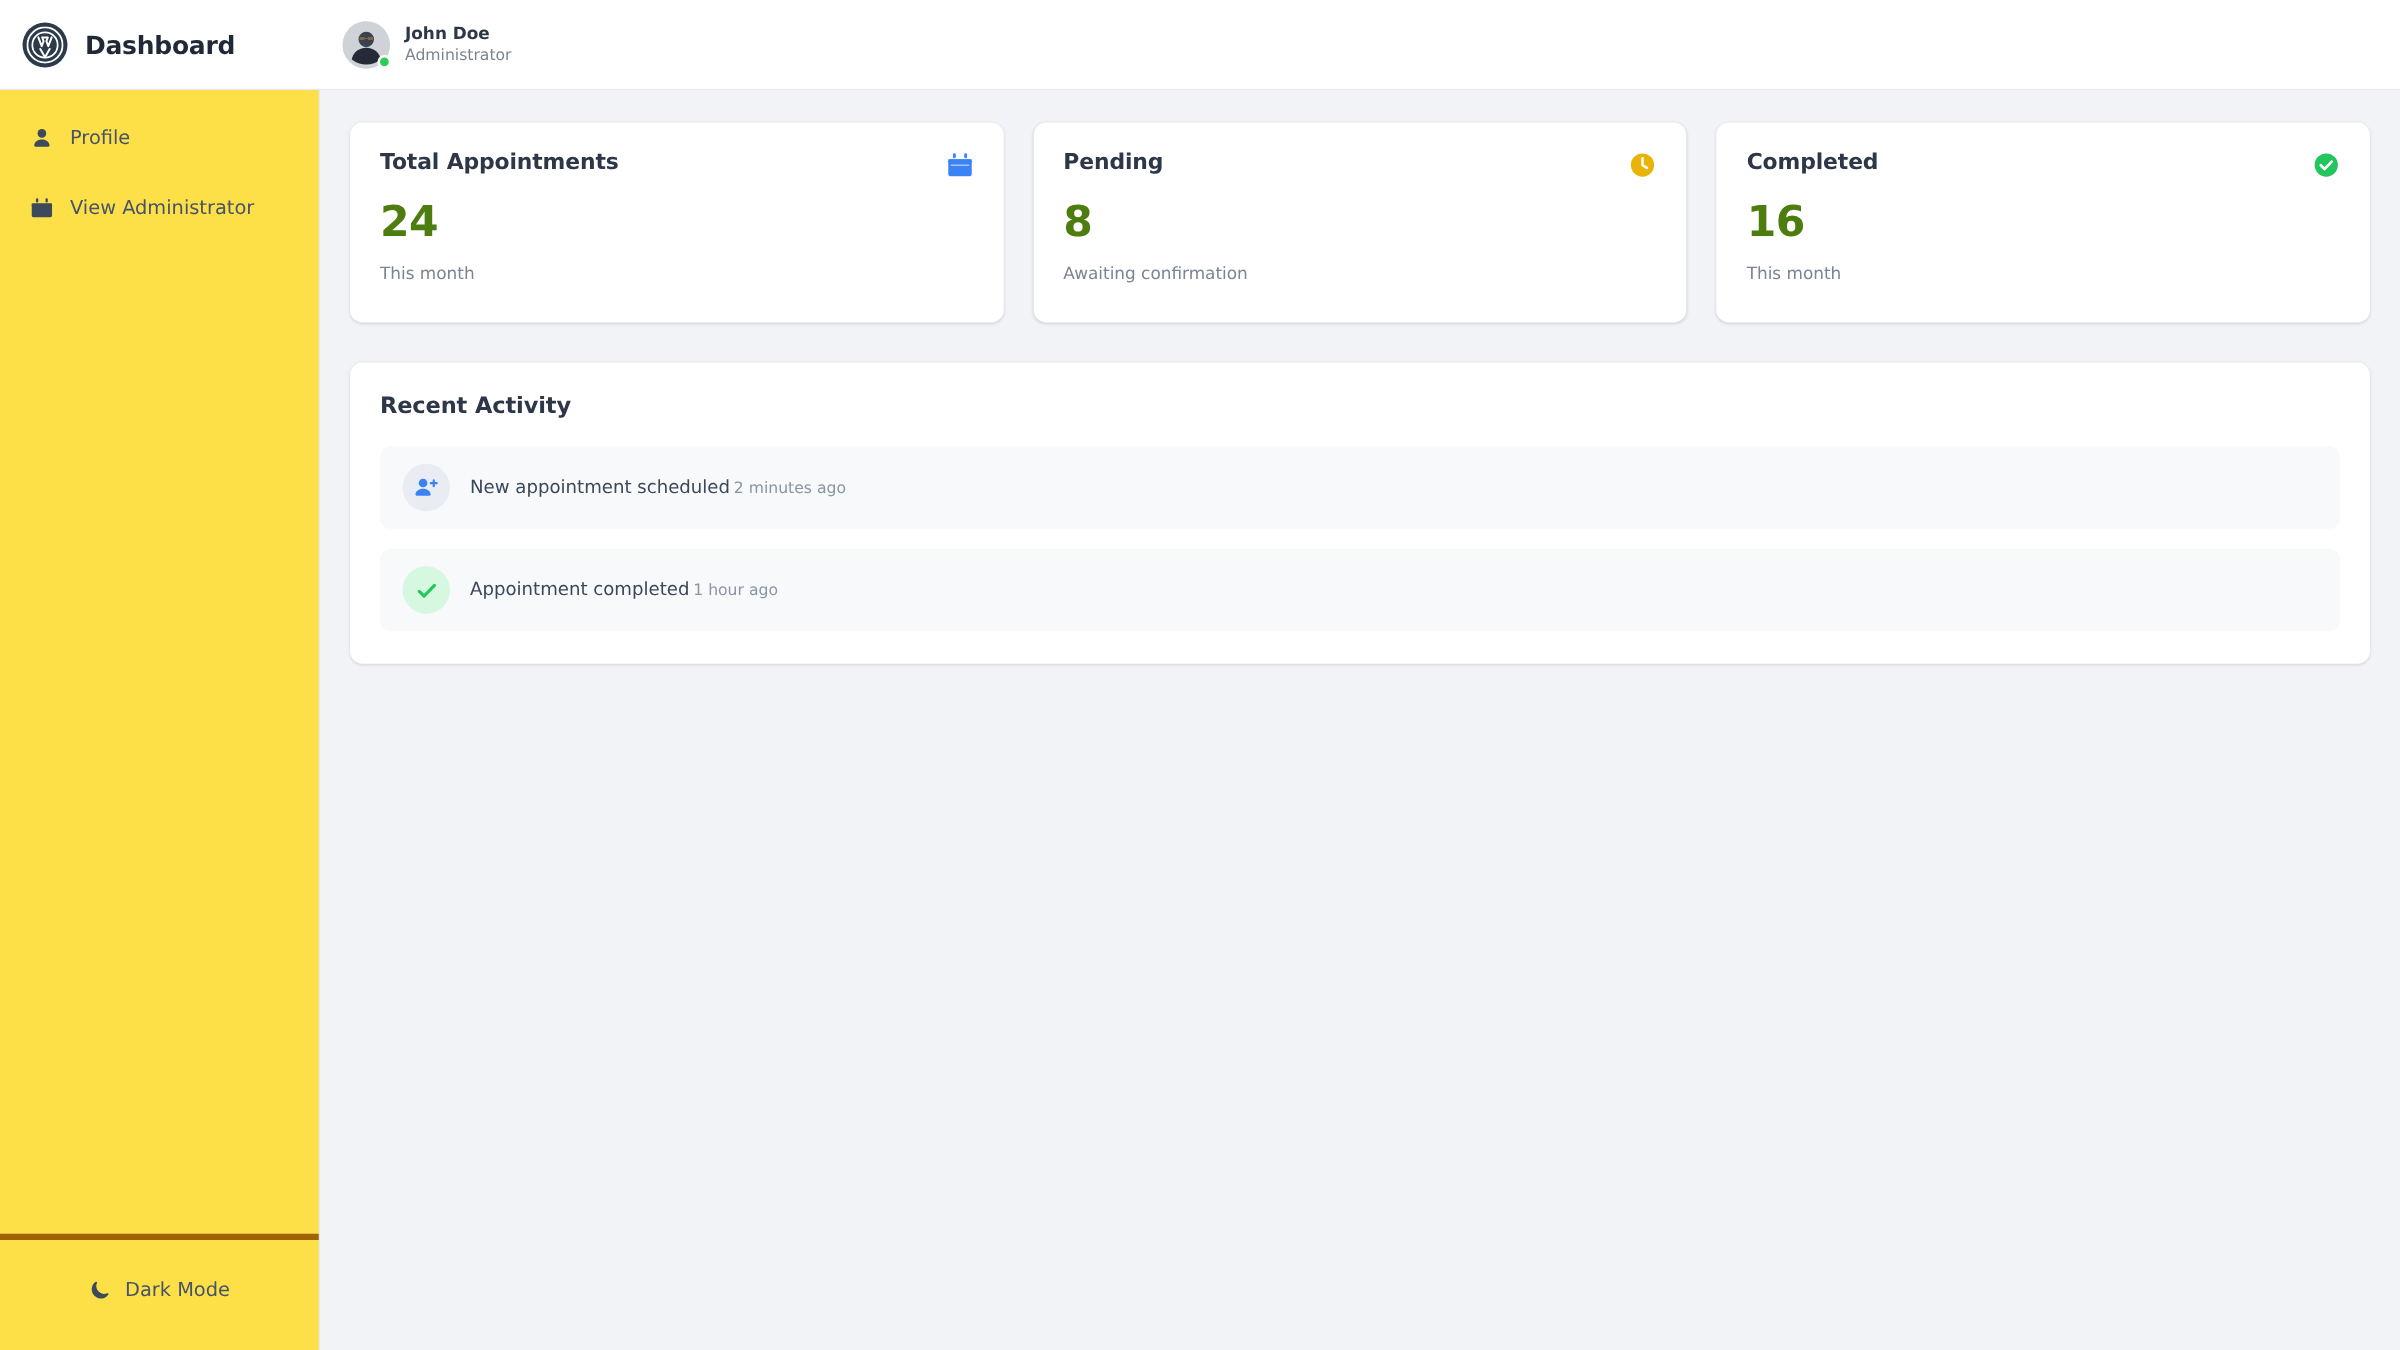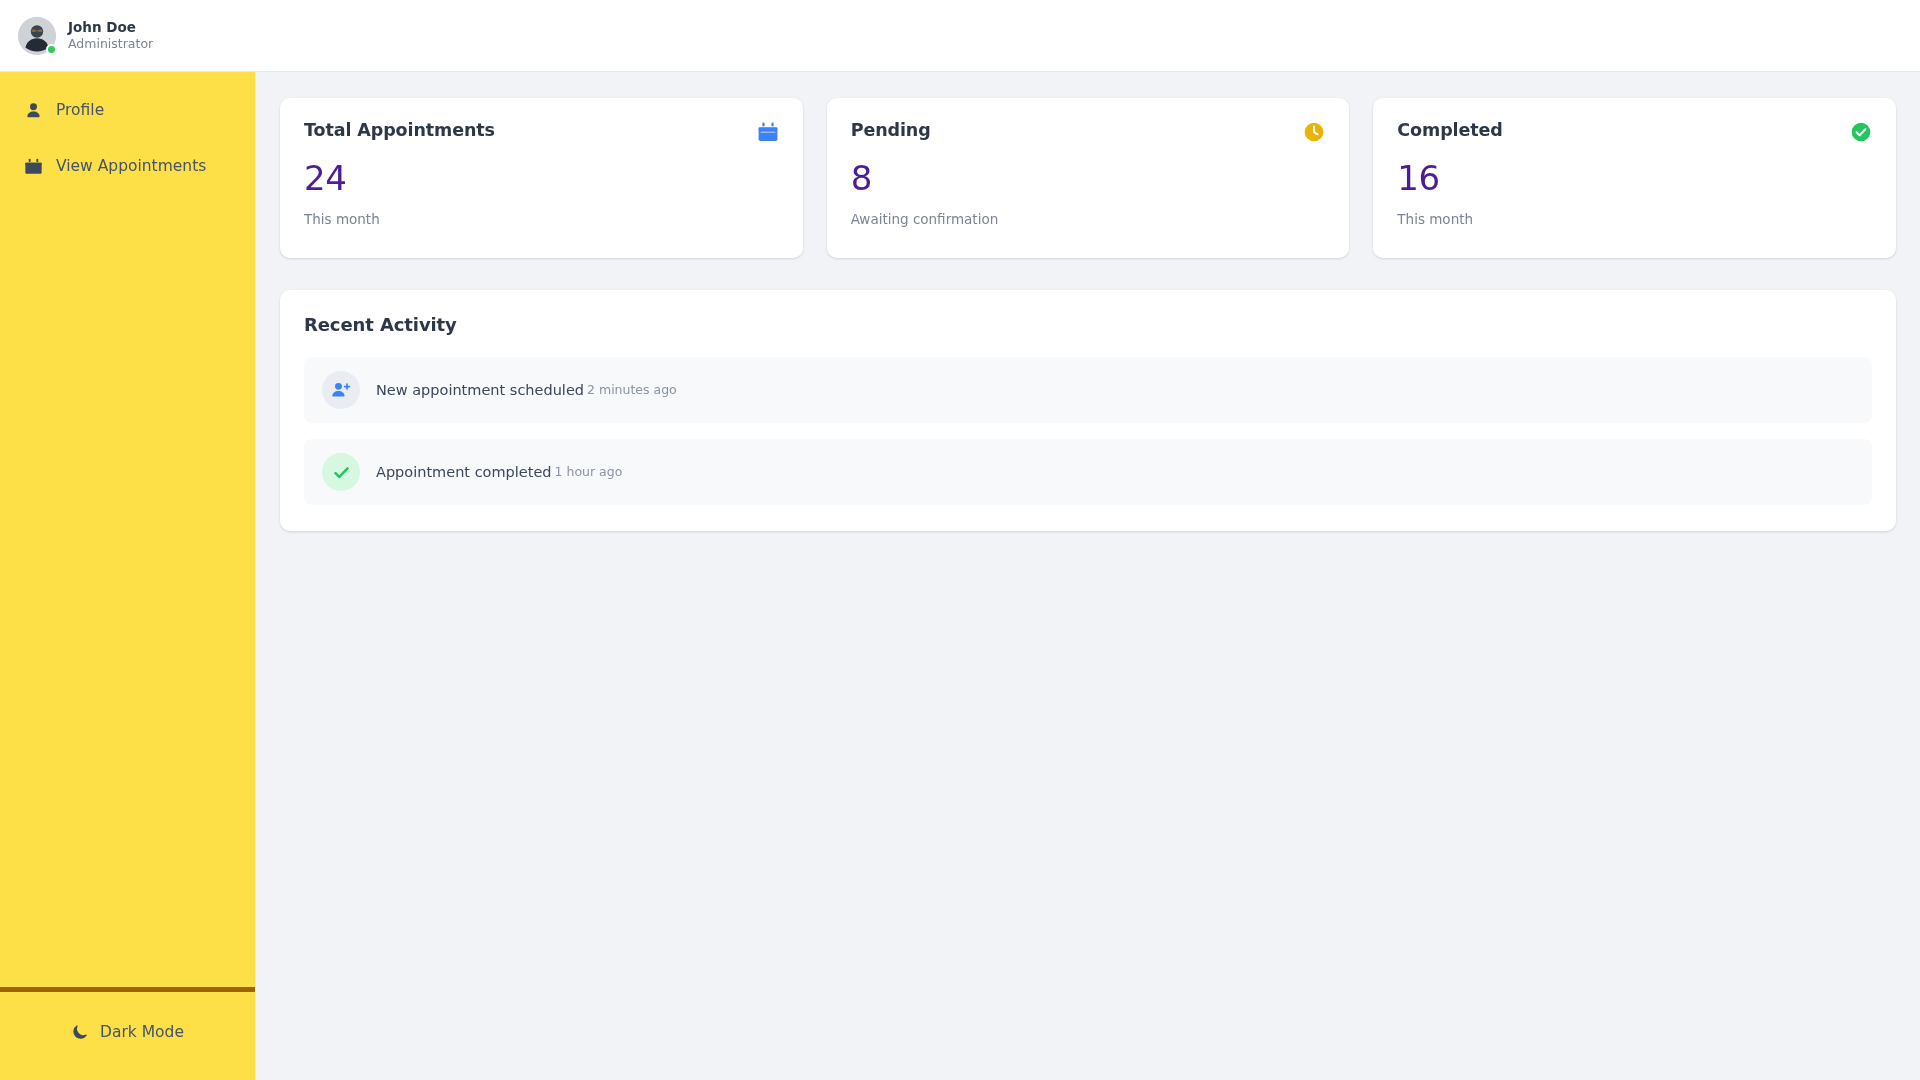--- a/index.html
+++ b/index.html
@@ -248,22 +248,22 @@
     height: 22px;
     display: flex;
     align-items: center;
     justify-content: center;
     flex: 0 0 22px;
     margin-top: 1px;
   }
 
   .stat-value {
     font-size: 34px;
-    font-weight: 400;
-    color: #4c1d95;
+    font-weight: 700;
+    color: #4d7c0f;
     margin-top: 18px;
     line-height: 1;
     letter-spacing: -0.5px;
   }
 
   .stat-sub {
     font-size: 13.5px;
     color: #7b8493;
     margin-top: 16px;
   }
@@ -319,20 +319,31 @@
 
   .activity-time {
     font-size: 12.5px;
     color: #8b94a3;
   }
 </style>
 </head>
 <body>
 
 <div class="topbar">
+  <div class="brand">
+    <span class="vw-logo">
+      <svg width="30" height="30" viewBox="0 0 32 32" aria-hidden="true">
+        <circle cx="16" cy="16" r="15" fill="none" stroke="#ffffff" stroke-width="1.6"></circle>
+        <path d="M16 5.2 C9.6 5.2 5.2 10 5.2 16 C5.2 22 9.6 26.8 16 26.8 C22.4 26.8 26.8 22 26.8 16 C26.8 10 22.4 5.2 16 5.2 Z" fill="none" stroke="#ffffff" stroke-width="1.5"></path>
+        <path d="M10.3 9.5 L13.2 17.0 L14.8 12.8 L13.6 9.5 M13.6 9.5 L16 9.5 L18.4 9.5 M18.4 9.5 L17.2 12.8 L18.8 17.0 L21.7 9.5" fill="none" stroke="#ffffff" stroke-width="1.7" stroke-linejoin="round" stroke-linecap="round"></path>
+        <path d="M12.0 19.4 L16 26.4 L20.0 19.4" fill="none" stroke="#ffffff" stroke-width="1.7" stroke-linejoin="round" stroke-linecap="round"></path>
+      </svg>
+    </span>
+    <span class="brand-title">Dashboard</span>
+  </div>
 
   <div class="user-block">
     <span class="avatar-wrap">
       <span class="avatar">
         <svg width="38" height="38" viewBox="0 0 38 38" aria-hidden="true">
           <circle cx="19" cy="19" r="19" fill="#cfd2d7"></circle>
           <circle cx="19" cy="14.5" r="6.2" fill="#3a4250"></circle>
           <path d="M19 21.2 c-6.2 0 -10.6 4.0 -11.6 9.4 a19 19 0 0 0 23.2 0 c-1.0 -5.4 -5.4 -9.4 -11.6 -9.4 z" fill="#242b36"></path>
           <path d="M13.6 12.6 h4.0 v2.4 h-4.0 z M20.4 12.6 h4.0 v2.4 h-4.0 z M17.6 13.3 h2.8 v0.9 h-2.8 z" fill="#8b6f3a" opacity="0.85"></path>
         </svg>
@@ -361,21 +372,21 @@
 
     <div class="nav-item">
       <span class="nav-icon">
         <svg width="17" height="17" viewBox="0 0 20 20" fill="currentColor" aria-hidden="true">
           <rect x="4.4" y="0.8" width="2.2" height="4.0" rx="1"></rect>
           <rect x="13.4" y="0.8" width="2.2" height="4.0" rx="1"></rect>
           <path d="M2 5.6h16c1 0 1.6 0.7 1.6 1.6v9.8c0 1-0.7 1.6-1.6 1.6H2c-1 0-1.6-0.7-1.6-1.6V7.2C0.4 6.3 1 5.6 2 5.6z"></path>
           <rect x="0.4" y="5.6" width="19.2" height="2.6" fill="currentColor"></rect>
         </svg>
       </span>
-      <span class="nav-label">View Appointments</span>
+      <span class="nav-label">View Administrator</span>
     </div>
 
 
 
   </div>
 
   <div class="sidebar-footer">
     <div class="dark-mode-toggle">
       <span class="moon-icon">
         <svg width="16" height="16" viewBox="0 0 20 20" fill="currentColor" aria-hidden="true">

